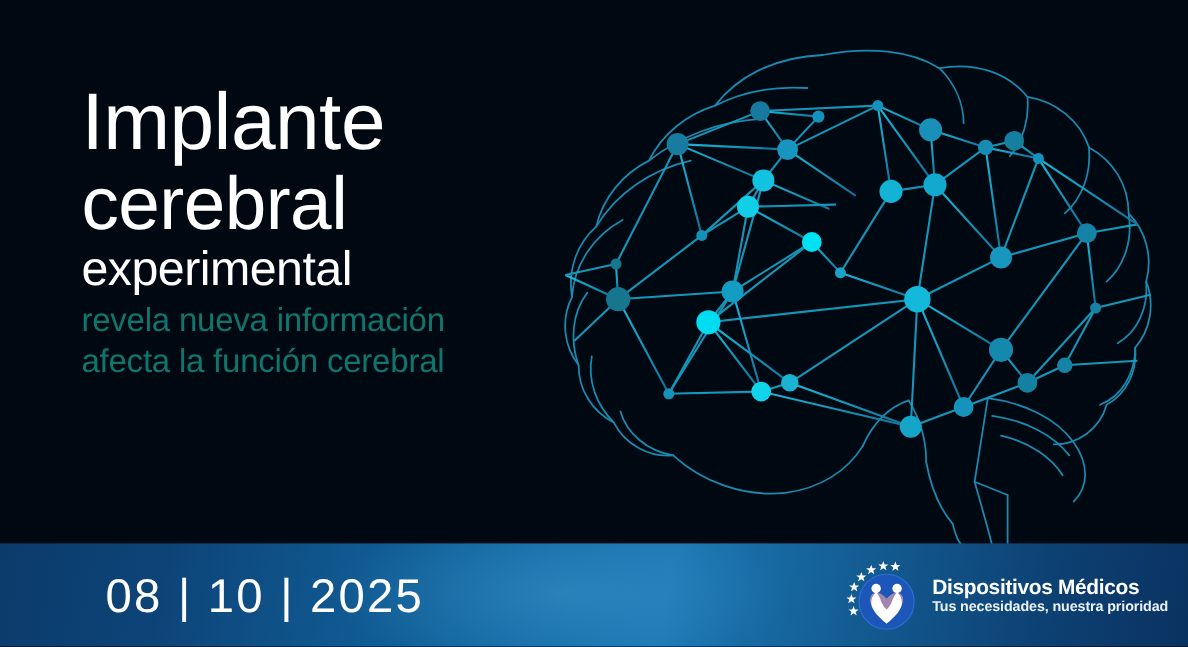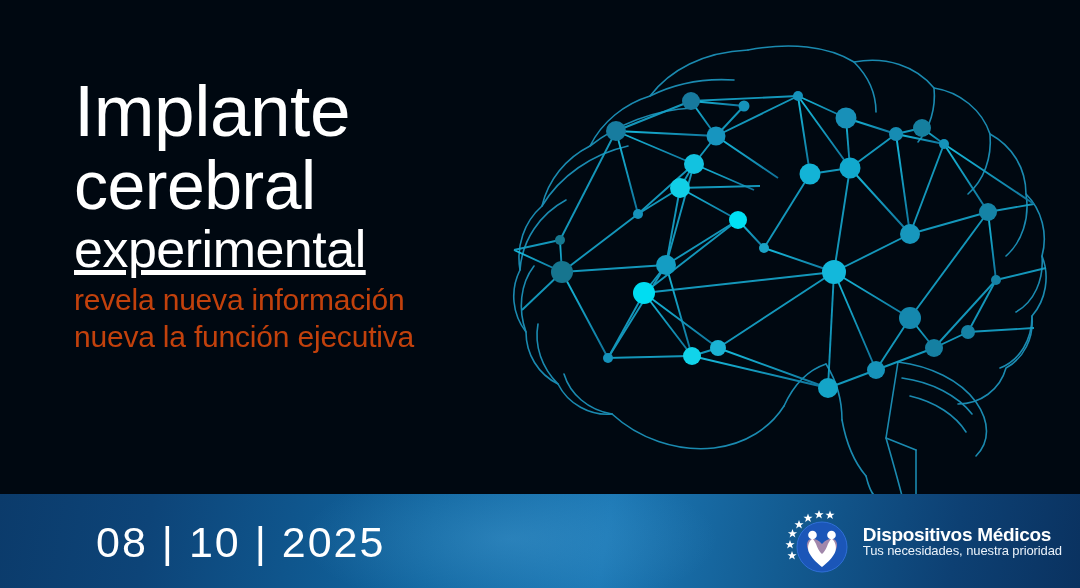--- a/index.html
+++ b/index.html
@@ -28,24 +28,24 @@
   }
   .t-line{
     color:#ffffff;
     font-weight:300;
     letter-spacing:-0.5px;
     white-space:nowrap;
     line-height:1.0;
   }
   #title-1{font-size:73px;margin-bottom:4px;}
   #title-2{font-size:68px;margin-bottom:4px;}
-  #title-3{font-size:52px;margin-bottom:7px;text-decoration:underline;}
+  #title-3{font-size:44px;margin-bottom:7px;}
 
   .s-line{
-    color:#c2410c;
+    color:#0f766e;
     font-size:30px;
     font-weight:400;
     line-height:1.22;
     white-space:nowrap;
     letter-spacing:-0.2px;
   }
 
   
   #footer{
     position:absolute;
@@ -92,21 +92,21 @@
   #brand-text{
     display:flex;flex-direction:column;
     justify-content:center;
     line-height:1;
   }
   #brand-line1{
     color:#ffffff;font-size:19px;font-weight:bold;
     letter-spacing:-0.3px;white-space:nowrap;
   }
   #brand-line2{
-    color:#eaf2fa;font-size:13px;font-weight:400;
+    color:#eaf2fa;font-size:13px;font-weight:700;
     letter-spacing:-0.1px;white-space:nowrap;margin-top:0;
   }
   #brand-line3{
     color:#e8f1fa;font-size:32px;font-weight:300;
     letter-spacing:1px;white-space:nowrap;margin-top:1px;
   }
   #brand-line3 .reg{font-size:14px;vertical-align:super;letter-spacing:0;}
 </style>
 </head>
 <body>
@@ -277,21 +277,21 @@
         <circle cx="140" cy="196" r="5" fill="#1592bb"></circle>
       </g>
     </svg>
   </div>
 
   <div id="headline">
     <div class="t-line" id="title-1">Implante</div>
     <div class="t-line" id="title-2">cerebral</div>
     <div class="t-line" id="title-3">experimental</div>
     <div class="s-line">revela nueva información</div>
-    <div class="s-line">nueva la función ejecutiva</div>
+    <div class="s-line">afecta la función cerebral</div>
   </div>
 
   <div id="footer">
     <div id="footer-glow"></div>
 
     <div id="date-text">08 | 10 | 2025</div>
 
     <div id="brand">
 
       <div id="brand-emblem">

